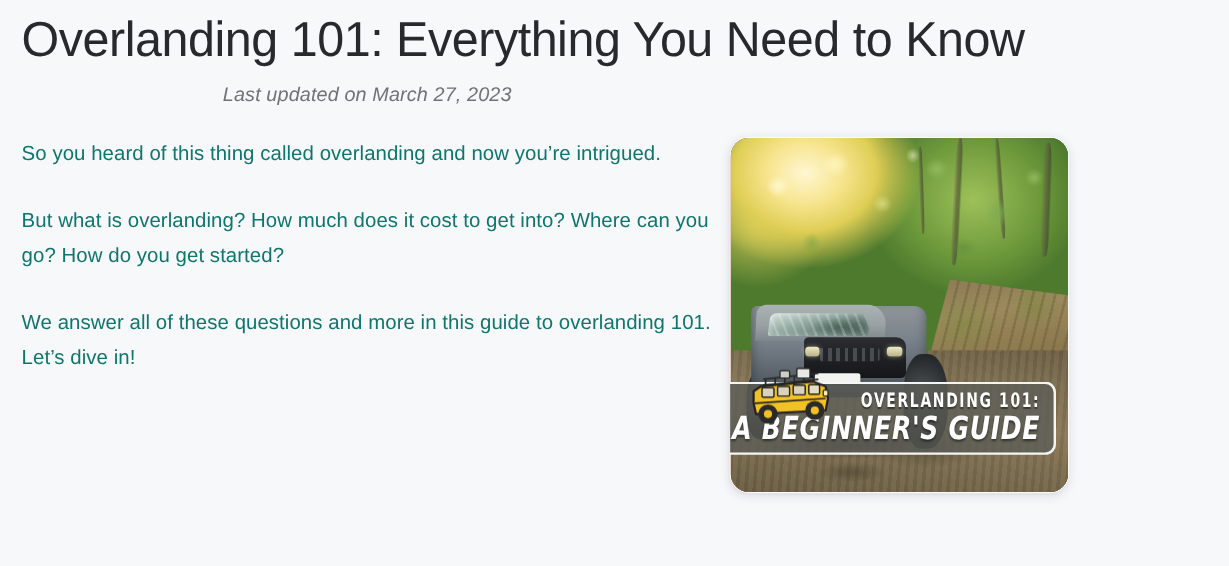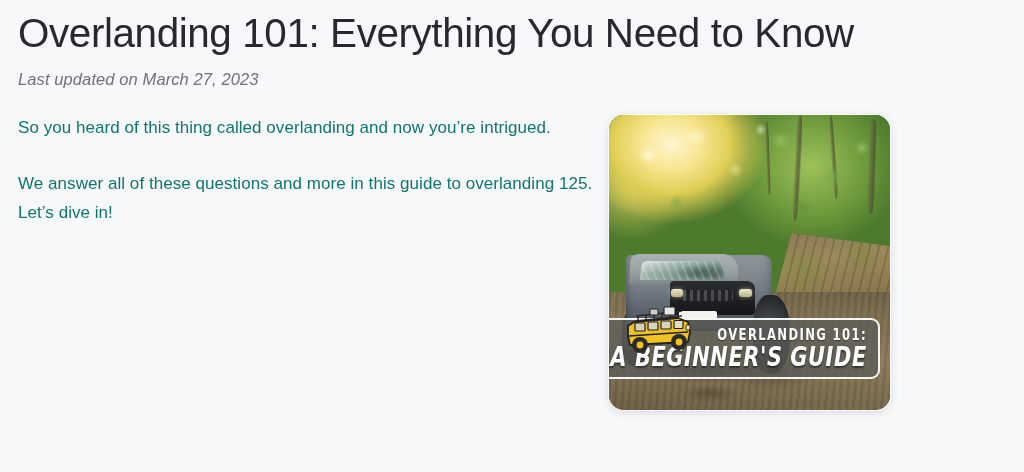--- a/index.html
+++ b/index.html
@@ -45,20 +45,21 @@
   }
 
   .page-subtitle {
     margin-top: 10px;
     font-size: 16.5px;
     line-height: 22px;
     font-style: italic;
     font-weight: 400;
     color: #6d7378;
     letter-spacing: 0.1px;
+    text-align: center;
   }
 
   .body-copy {
     margin-top: 23px;
   }
 
   .body-copy p {
     font-size: 17px;
     line-height: 29px;
     color: #0f766e;
@@ -364,21 +365,22 @@
 <div class="page">
 
   <div class="article">
 
     <h1 class="page-title">Overlanding 101: Everything You Need to Know</h1>
 
     <div class="page-subtitle">Last updated on March 27, 2023</div>
 
     <div class="body-copy">
       <p>So you heard of this thing called overlanding and now you’re intrigued.</p>
-      <p>We answer all of these questions and more in this guide to overlanding 125. Let’s dive in!</p>
+      <p>But what is overlanding? How much does it cost to get into? Where can you go? How do you get started?</p>
+      <p>We answer all of these questions and more in this guide to overlanding 101. Let’s dive in!</p>
     </div>
 
   </div>
 
   <div class="media-card" aria-label="Black off-road pickup truck with bull bar driving up a dirt forest trail beneath a sunlit golden canopy">
 
     <div class="photo">
 
       <div class="canopy">
         <div class="trunk t4"></div>

